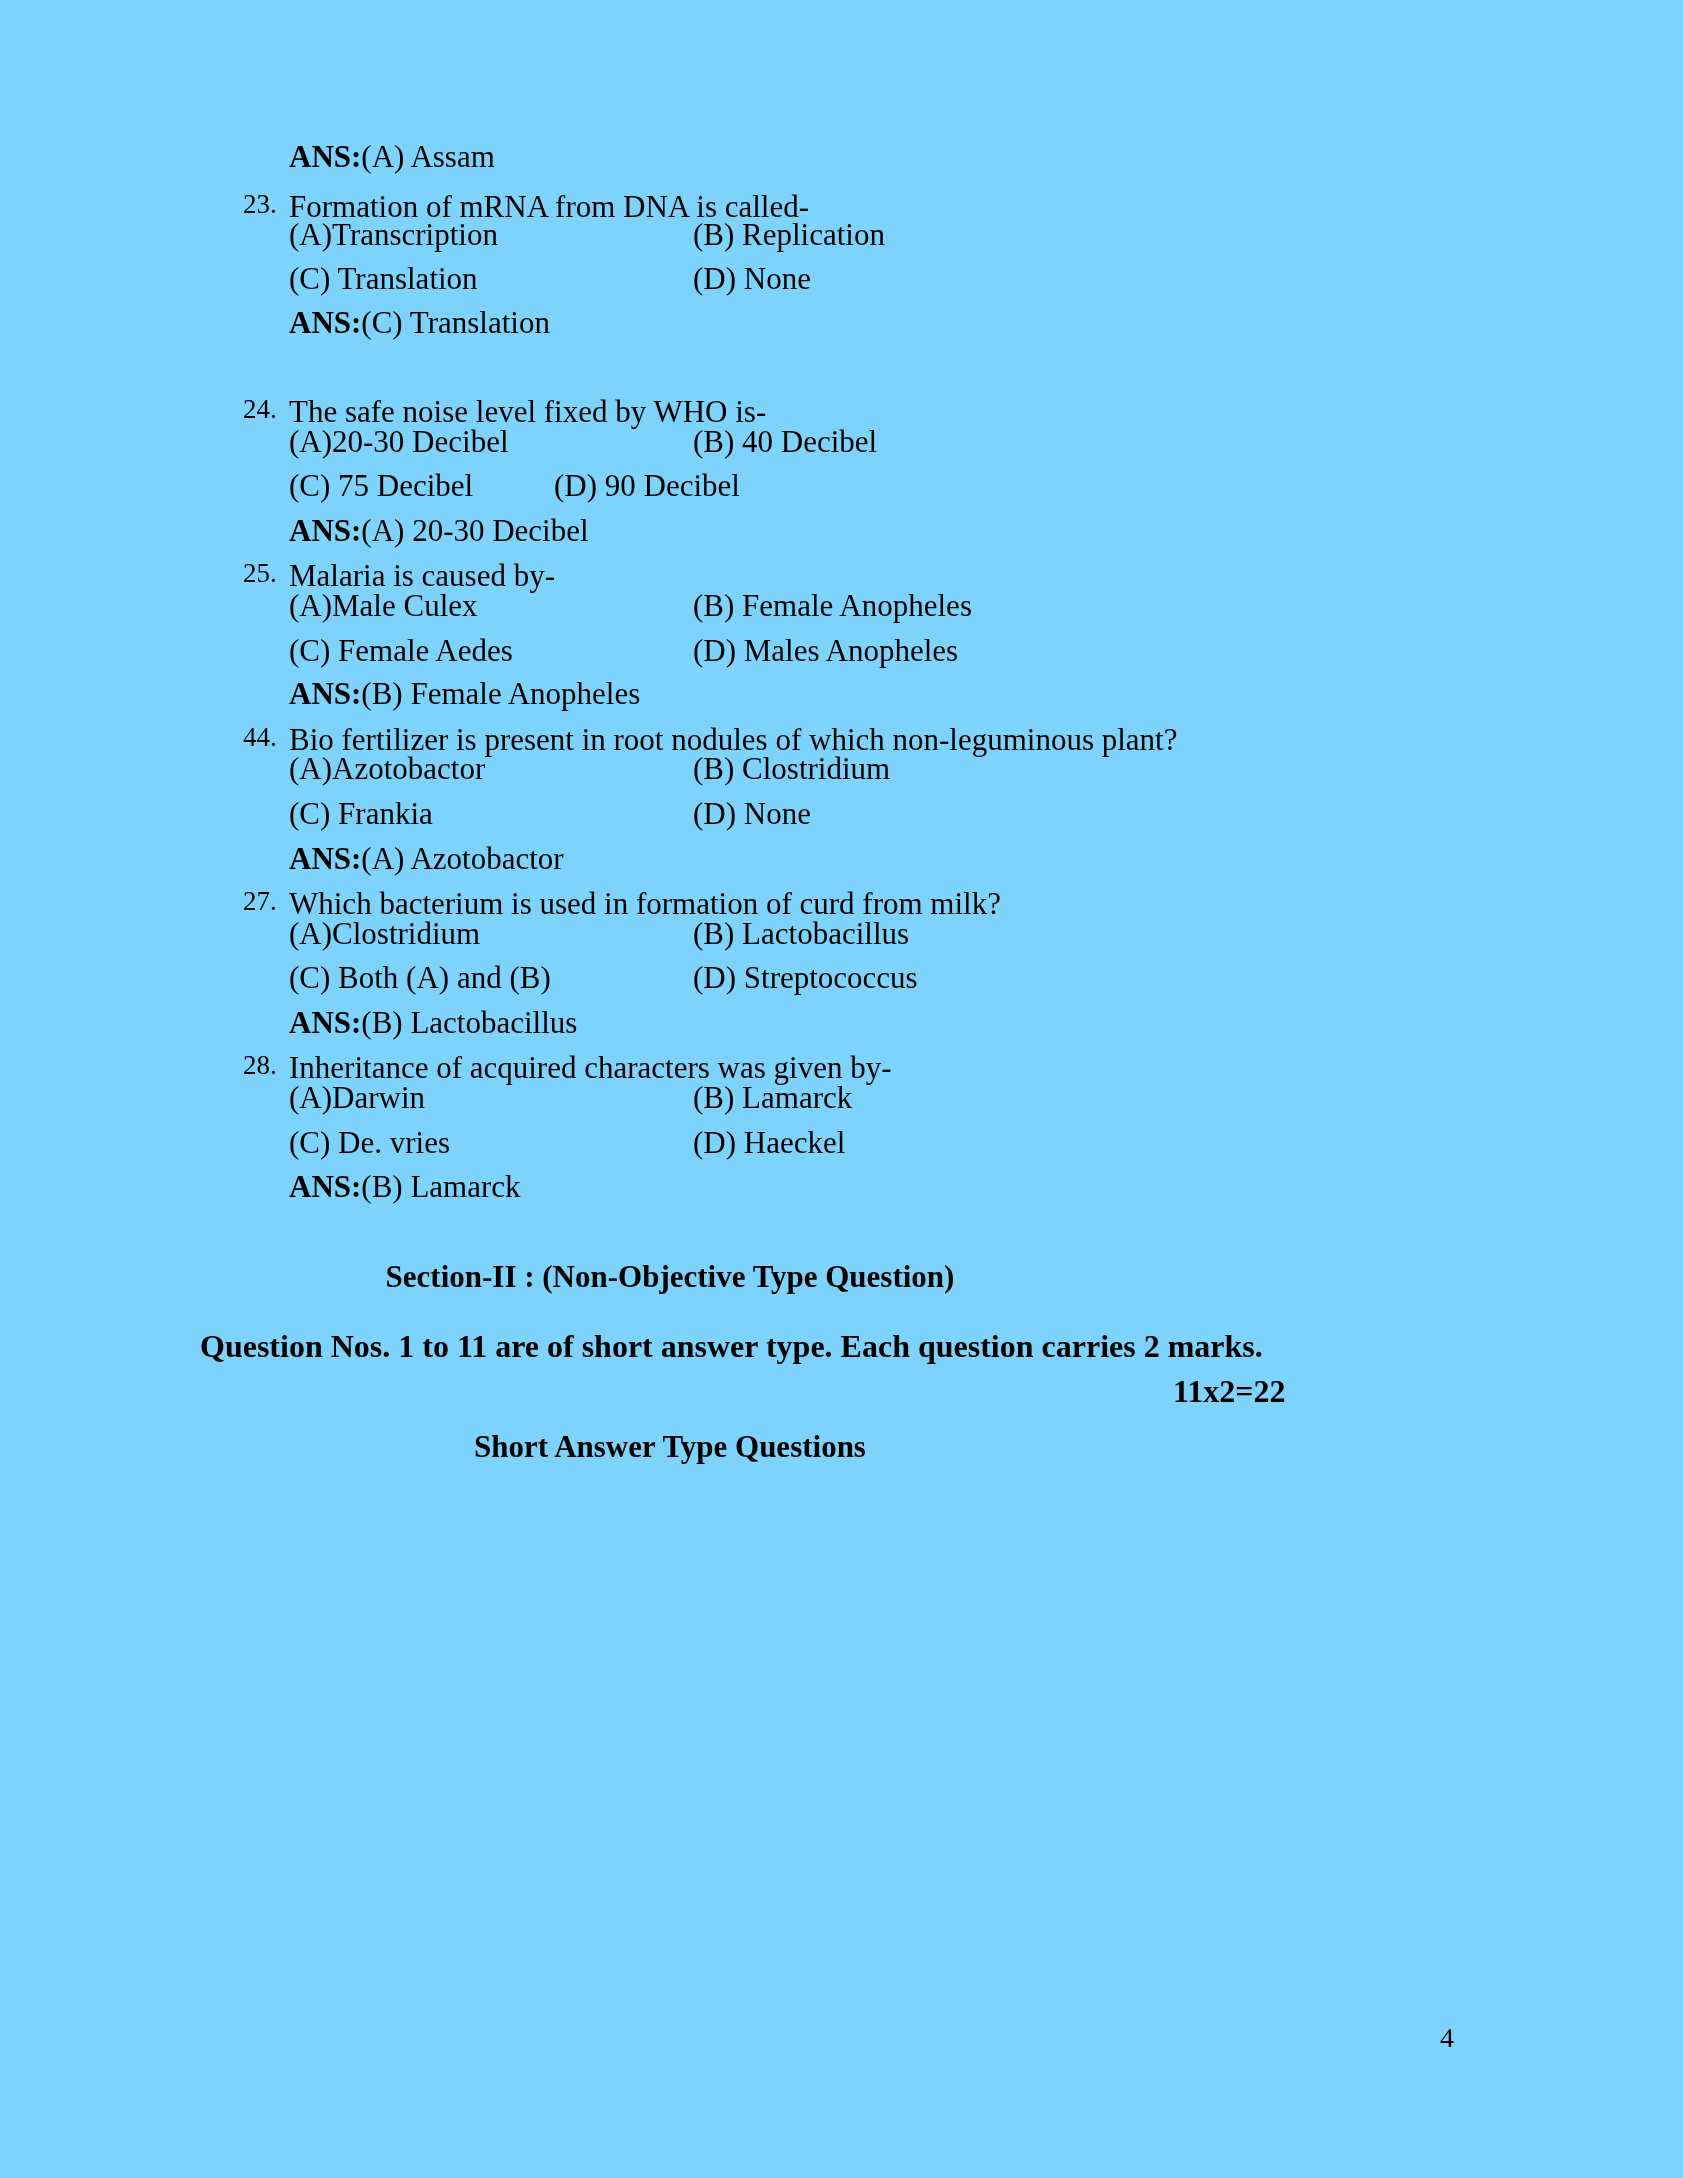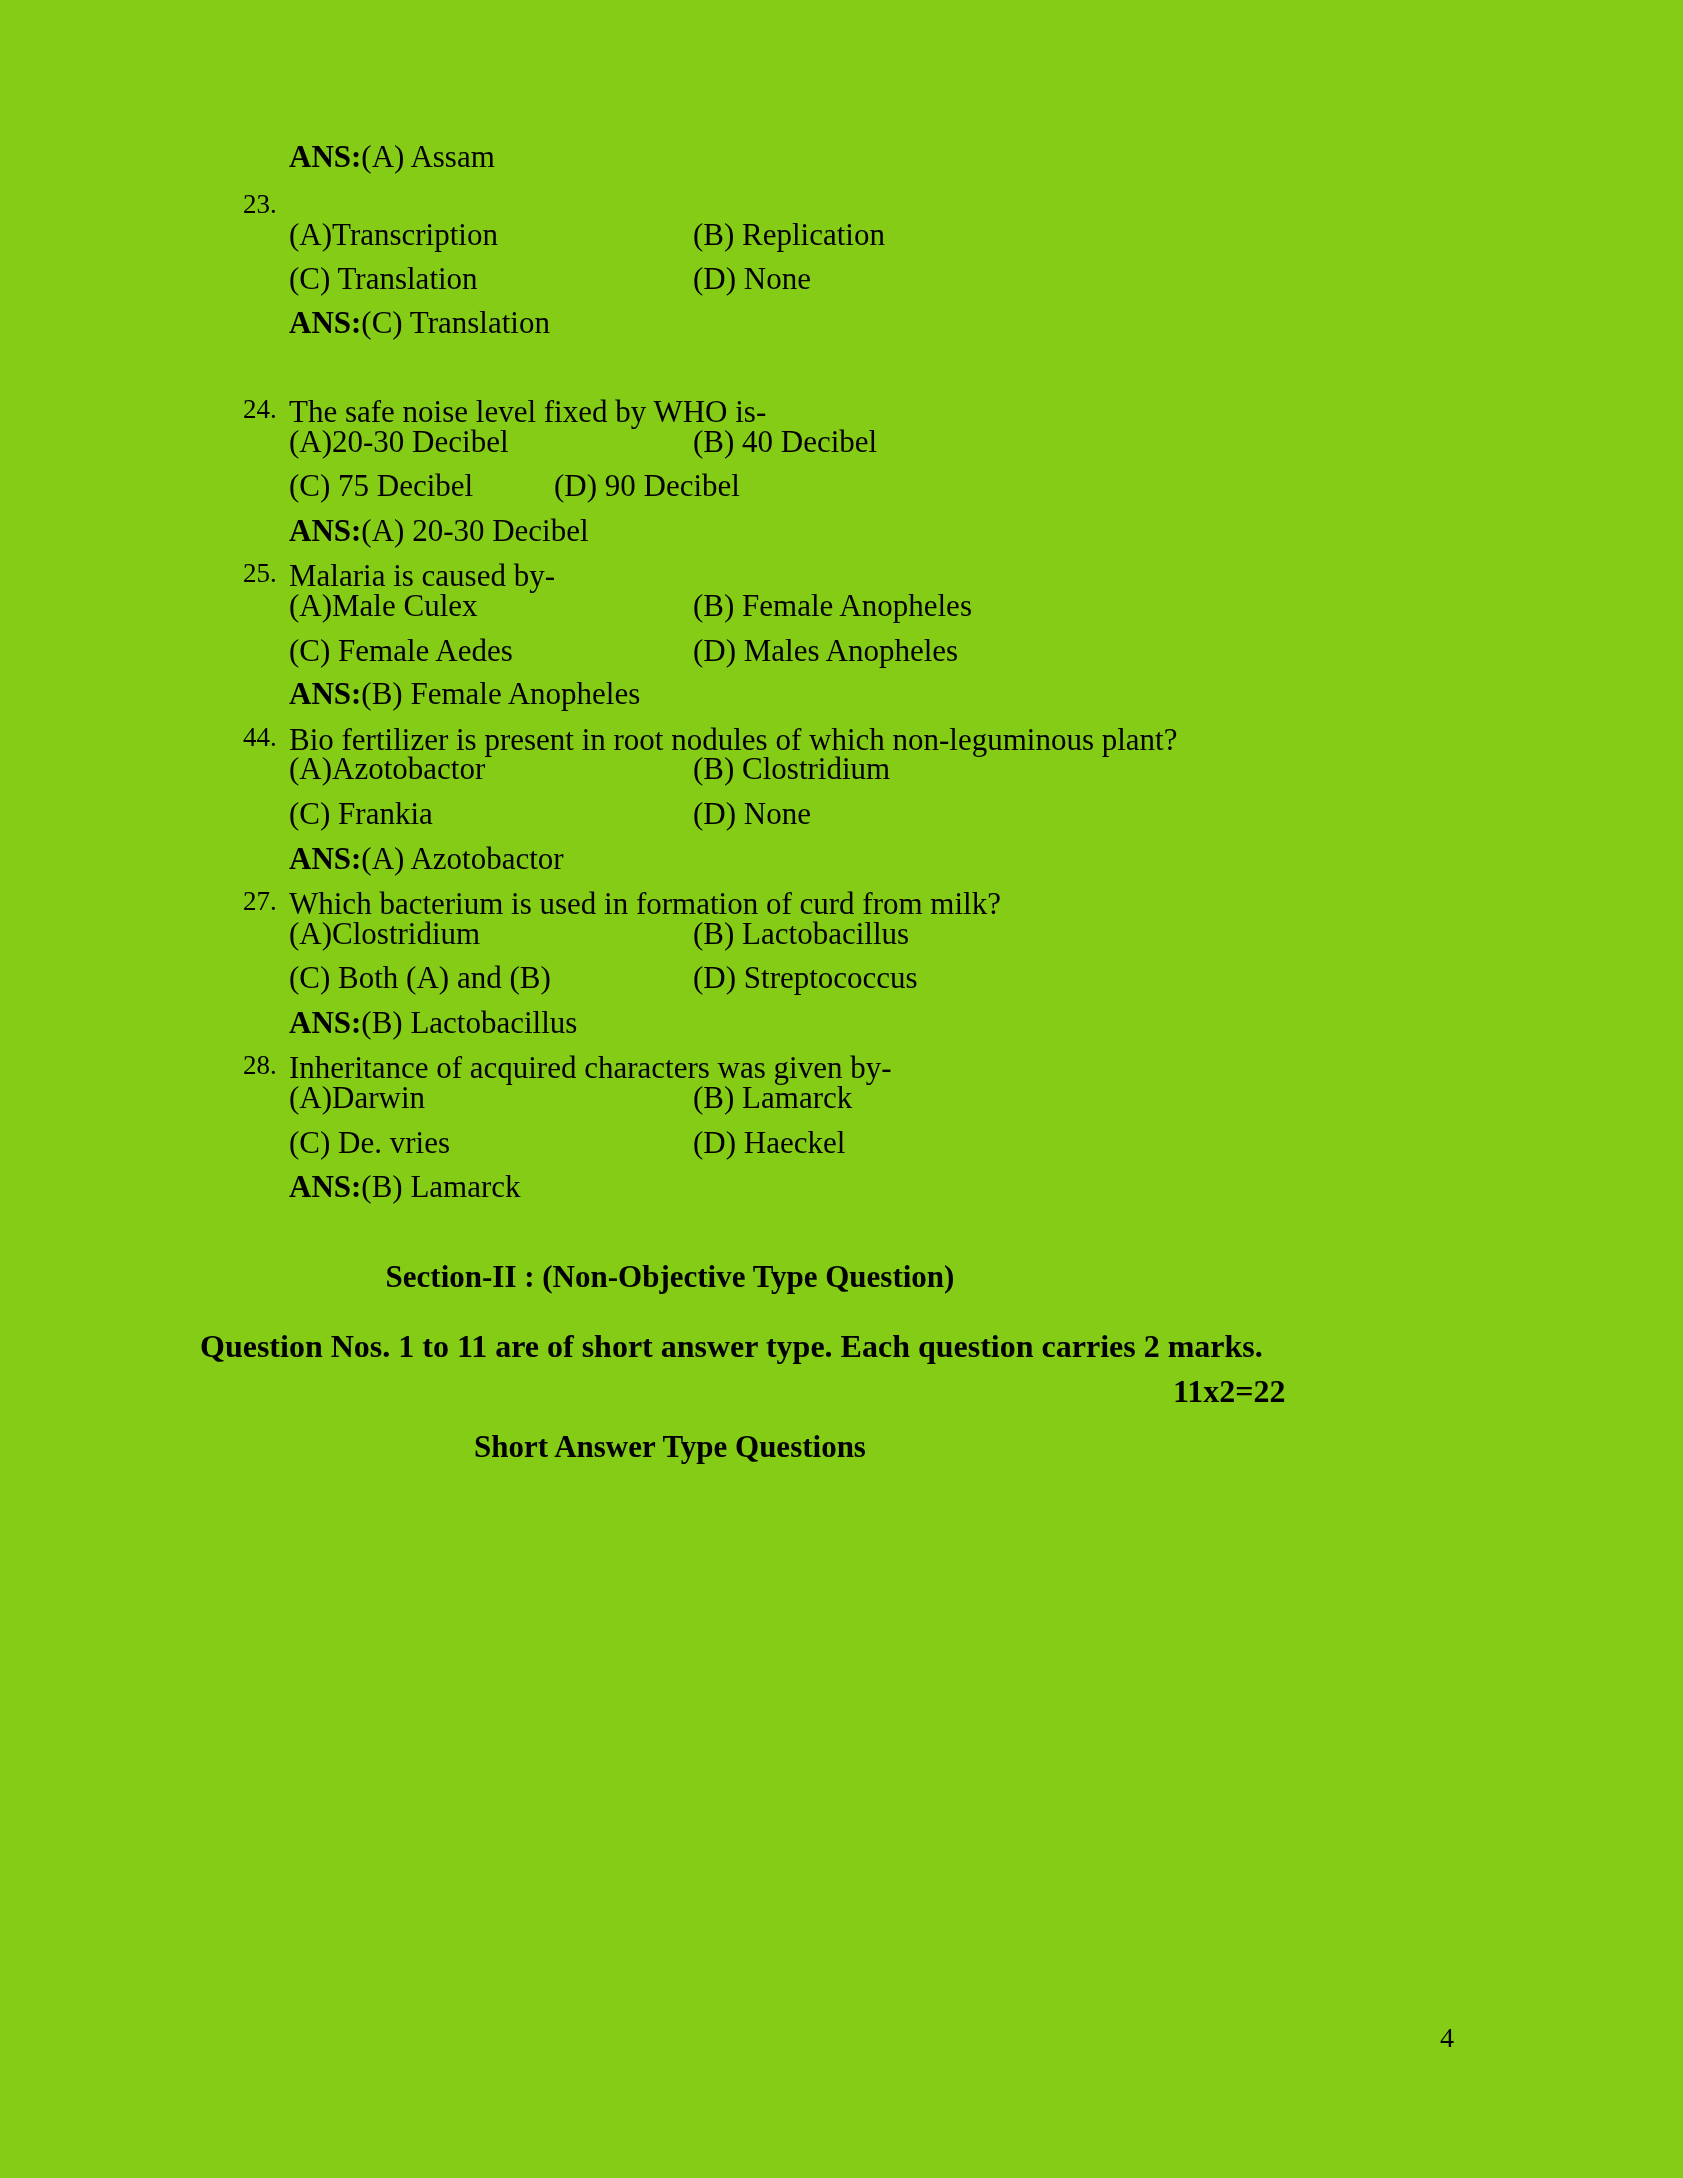--- a/index.html
+++ b/index.html
@@ -13,21 +13,21 @@
     position: relative;
     font-family: "Liberation Serif", "DejaVu Serif", serif;
     color: #000000;
     -webkit-font-smoothing: antialiased;
   }
   .page {
     position: absolute;
     inset: 0;
     width: 1683px;
     height: 2178px;
-    background: #84cc16;
+    background: #7dd3fc;
   }
   .qnum {
     position: absolute;
     left: 243px;
     font-size: 27px;
     white-space: nowrap;
   }
   .qtext {
     position: absolute;
     left: 289px;
@@ -88,20 +88,21 @@
   }
 </style>
 </head>
 <body>
 
 <div class="page">
 
   <div class="ans" style="top:139px;"><b>ANS:</b><span>(A) Assam</span></div>
 
   <div class="qnum" style="top:189px;">23.</div>
+  <div class="qtext" style="top:189px;">Formation of mRNA from DNA is called-</div>
   <div class="optA" style="top:217px;">(A)Transcription</div>
   <div class="optB" style="top:217px;">(B) Replication</div>
   <div class="optA" style="top:261px;">(C) Translation</div>
   <div class="optB" style="top:261px;">(D) None</div>
   <div class="ans" style="top:305px;"><b>ANS:</b><span>(C) Translation</span></div>
 
   <div class="qnum" style="top:394px;">24.</div>
   <div class="qtext" style="top:394px;">The safe noise level fixed by WHO is-</div>
   <div class="optA" style="top:424px;">(A)20-30 Decibel</div>
   <div class="optB" style="top:424px;">(B) 40 Decibel</div>

